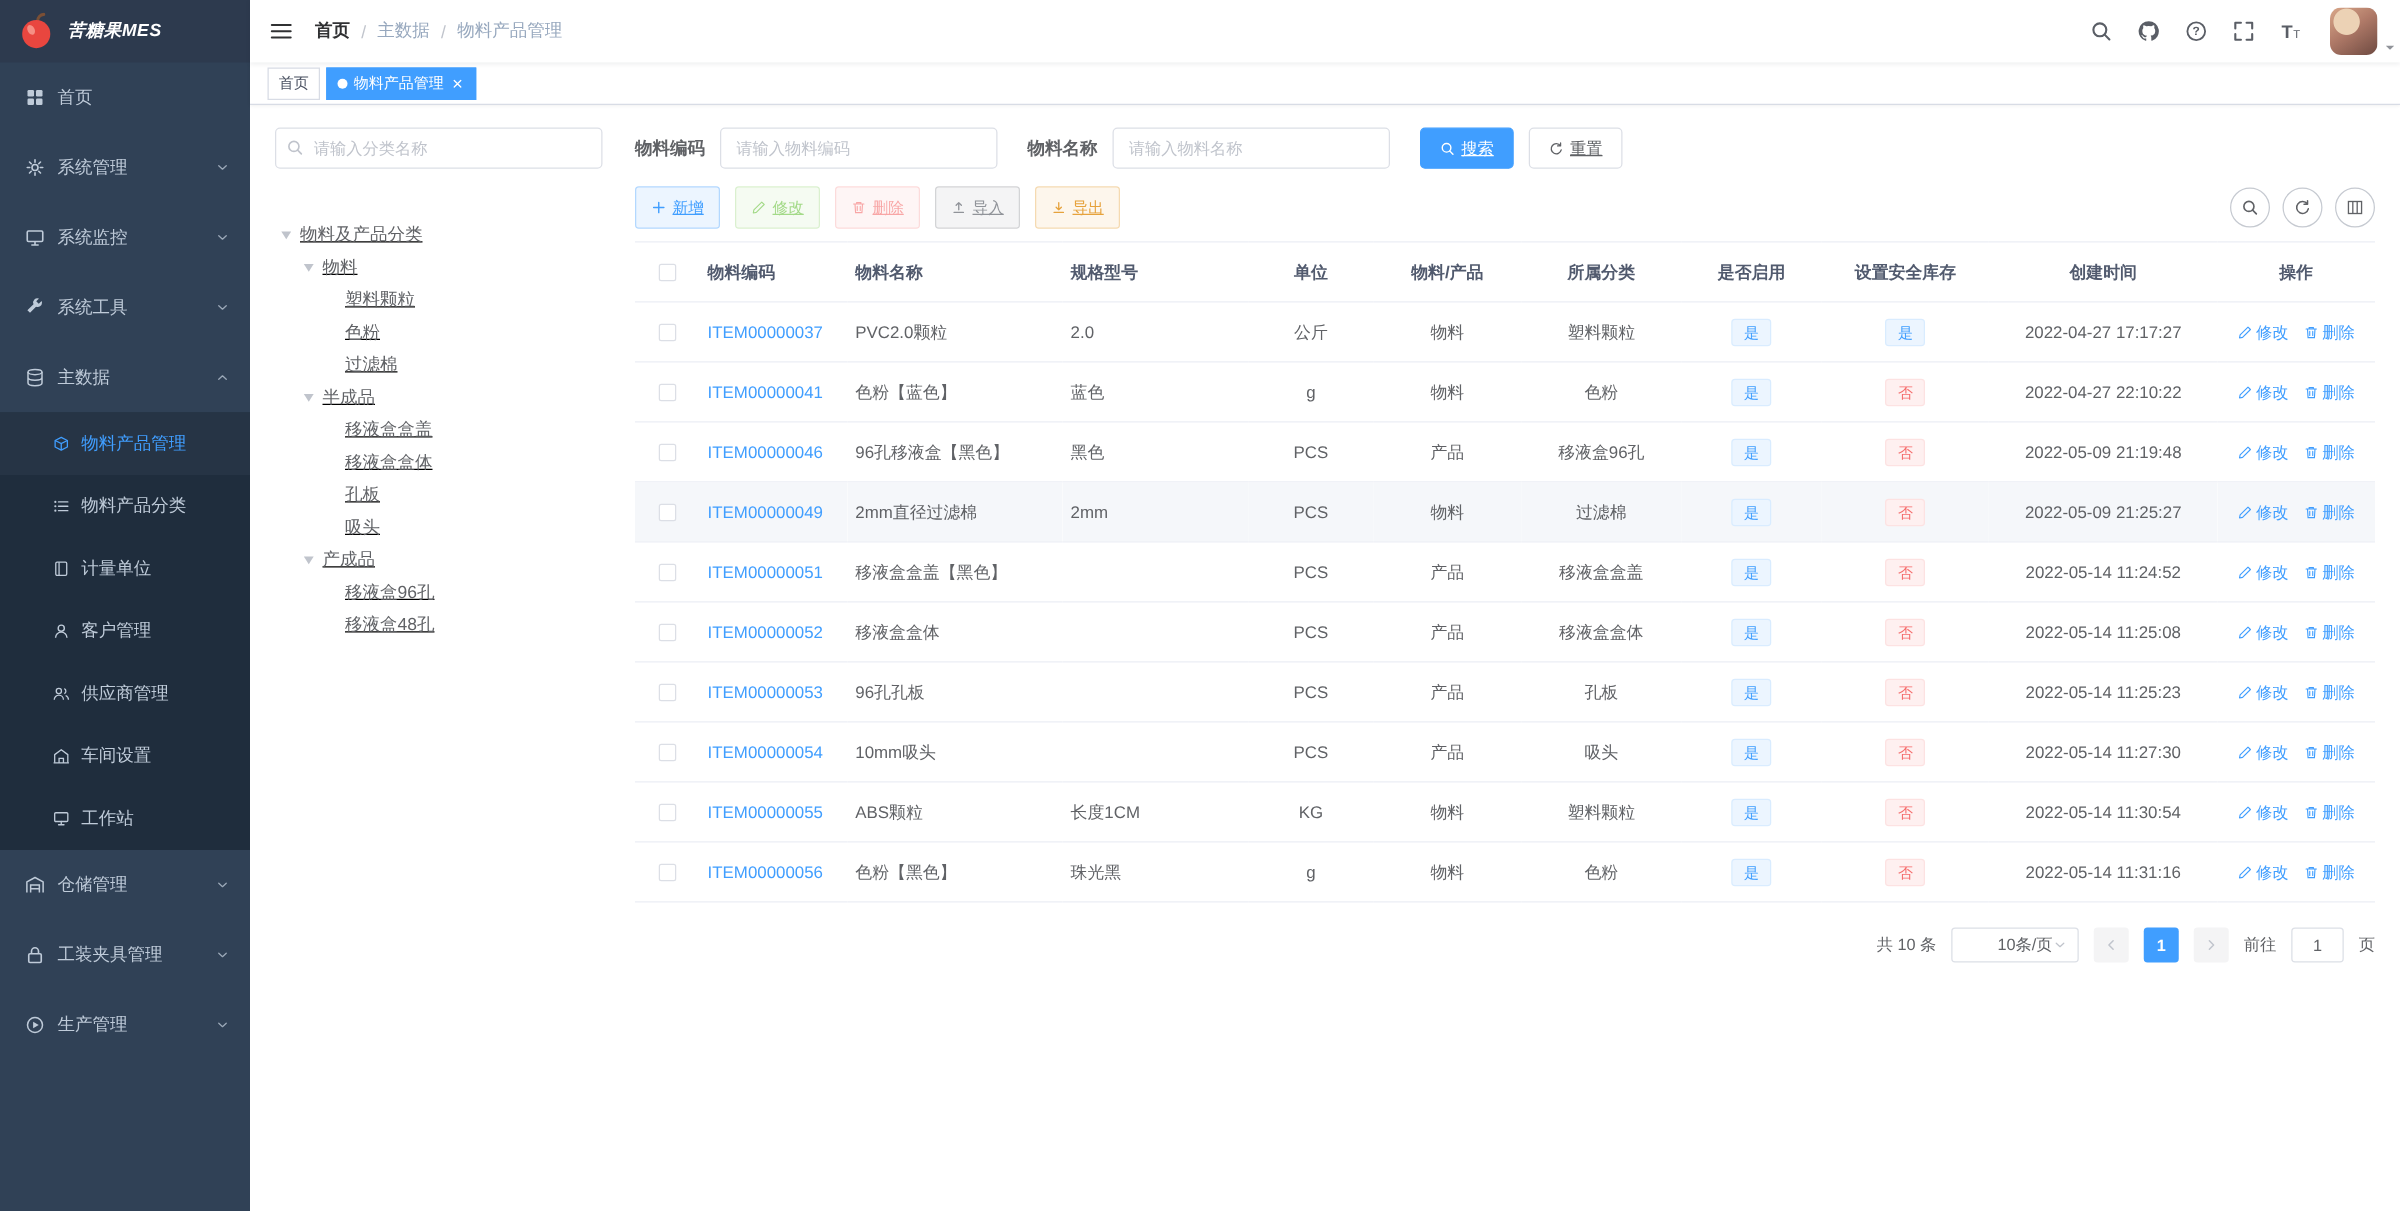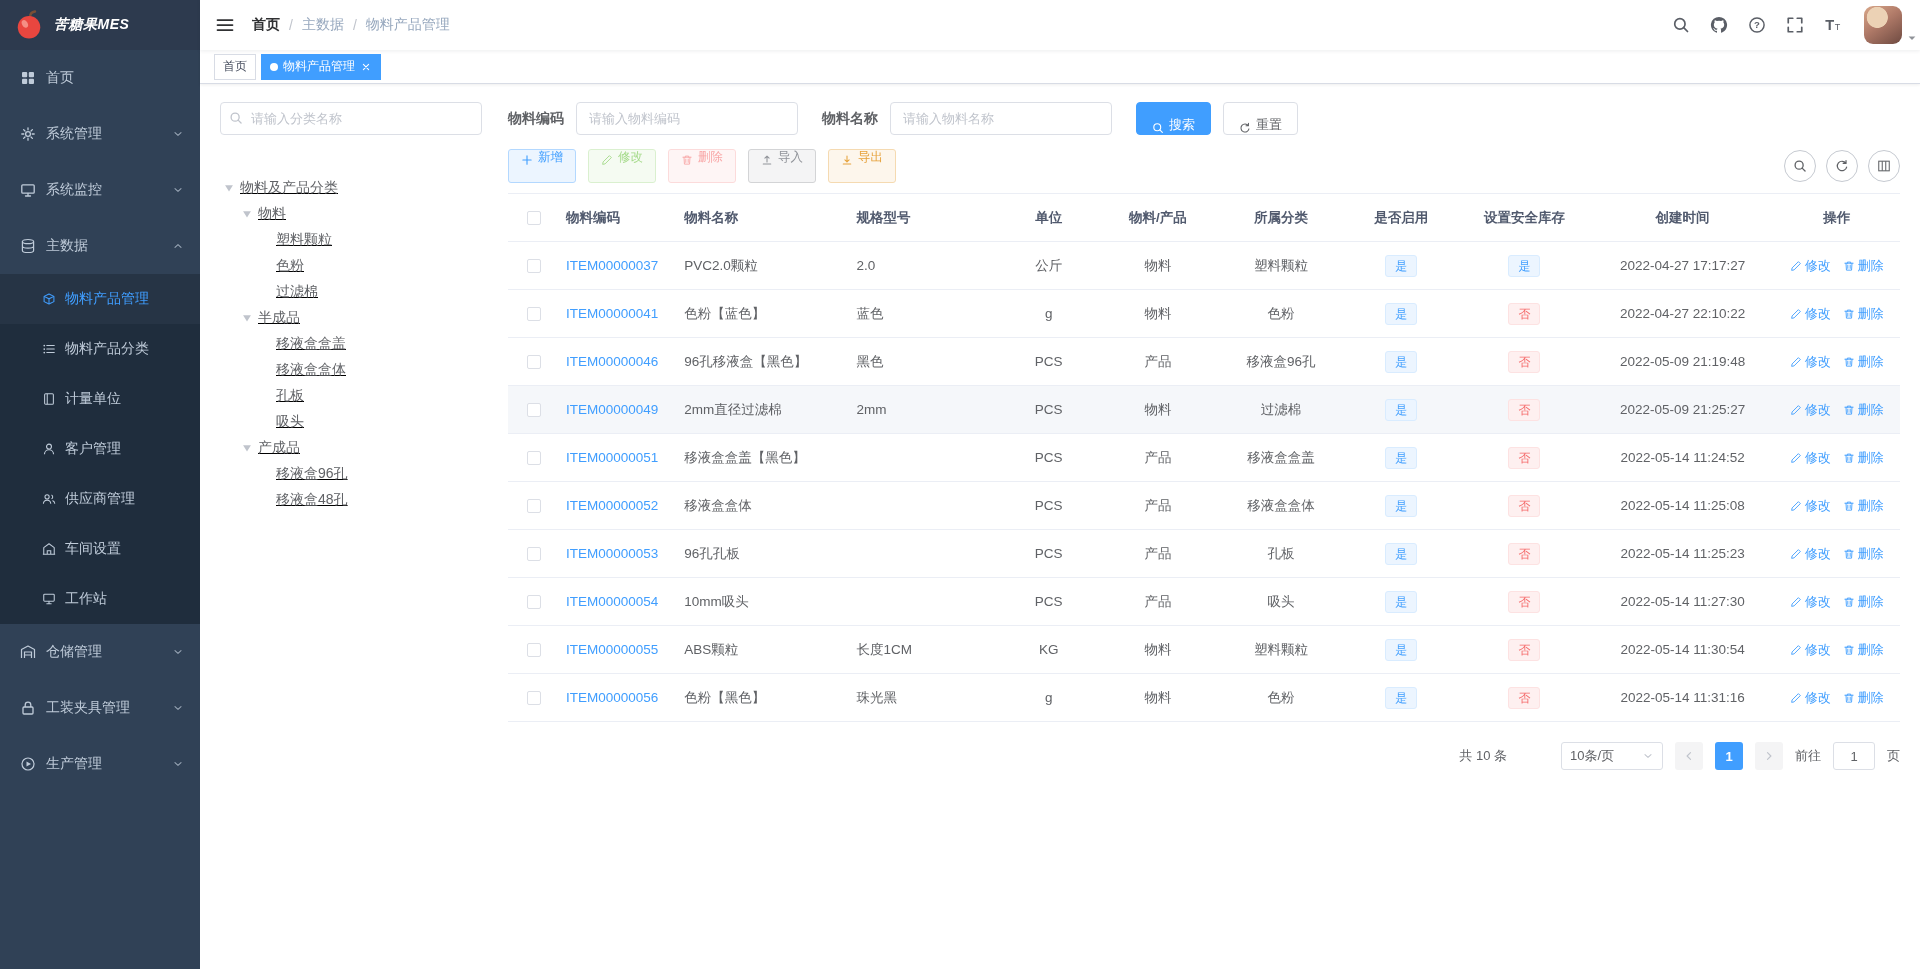--- a/index.html
+++ b/index.html
@@ -71,21 +71,21 @@
   .tree-label { padding-left:2px; }
 
   
   .table-panel { flex:1; min-width:0; display:flex; flex-direction:column; }
 
   .filter-row { display:flex; align-items:center; margin-bottom:14px; }
   .filter-label { font-size:14px; font-weight:700; color:#606266; margin-right:12px; white-space:nowrap; }
   .text-input { height:33px; border:1px solid #dcdfe6; border-radius:4px; padding:0 12px; font-size:13px; color:#606266; outline:none; background:#fff; font-family:inherit; }
   .filter-input { width:222px; margin-right:24px; }
 
-  .btn { display:inline-flex; align-items:flex-end; justify-content:center; gap:5px; height:33px; padding:0 15px; border:1px solid #dcdfe6; border-radius:4px; background:#fff; color:#606266; font-size:13px; cursor:pointer; font-family:inherit; white-space:nowrap; }
+  .btn { display:inline-flex; align-items:center; justify-content:center; gap:5px; height:33px; padding:0 15px; border:1px solid #dcdfe6; border-radius:4px; background:#fff; color:#606266; font-size:13px; cursor:pointer; font-family:inherit; white-space:nowrap;text-decoration:underline; }
   .btn-primary { background:#409eff; border-color:#409eff; color:#fff; }
   .btn + .btn { margin-left:12px; }
   .btn-mini { height:30px; padding:16px 12px; font-size:12.5px; border-radius:3px; }
   .btn-plain-primary { background:#ecf5ff; border-color:#b3d8ff; color:#409eff; }
   .btn-plain-success { background:#f0f9eb; border-color:#c2e7b0; color:#67c23a; }
   .btn-plain-danger  { background:#fef0f0; border-color:#fbc4c4; color:#f56c6c; }
   .btn-plain-info    { background:#f4f4f5; border-color:#d3d4d6; color:#909399; }
   .btn-plain-warning { background:#fdf6ec; border-color:#f5dab1; color:#e6a23c; }
   .is-disabled { opacity:.6; cursor:not-allowed; }
 
@@ -103,21 +103,21 @@
   .checkbox { display:inline-block; width:14px; height:14px; border:1px solid #dcdfe6; border-radius:2px; background:#fff; vertical-align:middle; cursor:pointer; }
   .code-link { color:#409eff; cursor:pointer; }
   .tag-badge { display:inline-block; padding:4px 9px; border-radius:3px; font-size:12px; line-height:1; }
   .badge-blue { background:#ecf5ff; border:1px solid #d9ecff; color:#409eff; }
   .badge-red  { background:#fef0f0; border:1px solid #fde2e2; color:#f56c6c; }
   .action-link { display:inline-flex; align-items:center; gap:3px; color:#409eff; font-size:13px; cursor:pointer; text-decoration:none; }
   .action-link + .action-link { margin-left:12px; }
 
   
   .pagination { display:flex; align-items:center; justify-content:flex-end; gap:12px; margin-top:20px; font-size:13px; color:#606266; }
-  .pg-size { width:102px; height:28px; border:1px solid #dcdfe6; border-radius:3px; display:flex; align-items:center; justify-content:space-between; padding:0 8px; color:#606266; cursor:pointer; background:#fff;margin-left:42px; }
+  .pg-size { width:102px; height:28px; border:1px solid #dcdfe6; border-radius:3px; display:flex; align-items:center; justify-content:flex-end; padding:0 8px; color:#606266; cursor:pointer; background:#fff; }
   .pg-size .svg-icon { color:#c0c4cc; }
   .pg-btn { min-width:28px; height:28px; border:none; border-radius:3px; background:#f4f4f5; color:#c0c4cc; display:inline-flex; align-items:center; justify-content:center; cursor:pointer; font-size:13px; font-family:inherit; }
   .pg-btn.active { background:#409eff; color:#fff; font-weight:600; }
   .pg-goto-input { width:42px; height:28px; border:1px solid #dcdfe6; border-radius:3px; text-align:center; font-size:13px; color:#606266; outline:none; font-family:inherit; }
 </style>
 </head>
 <body>
 
 <div class="app">
 
@@ -159,20 +159,33 @@
           </span>
         </div>
         <div class="menu-item">
           <span class="svg-icon">
             <svg viewBox="0 0 16 16" aria-hidden="true">
               <rect x="1.8" y="2.8" width="12.4" height="8.4" rx="1" fill="none" stroke="currentColor" stroke-width="1.3"></rect>
               <path d="M5.5 14h5M8 11.5V14" stroke="currentColor" stroke-width="1.3" stroke-linecap="round"></path>
             </svg>
           </span>
           <span class="mi-label">系统监控</span>
+          <span class="svg-icon i12 mi-chevron">
+            <svg viewBox="0 0 16 16" aria-hidden="true">
+              <path d="M4 6.2l4 3.6 4-3.6" fill="none" stroke="currentColor" stroke-width="1.4" stroke-linecap="round" stroke-linejoin="round"></path>
+            </svg>
+          </span>
+        </div>
+        <div class="menu-item">
+          <span class="svg-icon">
+            <svg viewBox="0 0 16 16" aria-hidden="true">
+              <path d="M13.6 4.2a3.4 3.4 0 0 1-4.8 3.1L4 12.2l-2.1-2.1 4.9-4.8A3.4 3.4 0 0 1 11.2.8L9 3l2 2 2.3-2.3c.2.46.3.96.3 1.5z" fill="currentColor"></path>
+            </svg>
+          </span>
+          <span class="mi-label">系统工具</span>
           <span class="svg-icon i12 mi-chevron">
             <svg viewBox="0 0 16 16" aria-hidden="true">
               <path d="M4 6.2l4 3.6 4-3.6" fill="none" stroke="currentColor" stroke-width="1.4" stroke-linecap="round" stroke-linejoin="round"></path>
             </svg>
           </span>
         </div>
         <div class="menu-item">
           <span class="svg-icon">
             <svg viewBox="0 0 16 16" aria-hidden="true">
               <ellipse cx="8" cy="3.6" rx="5.6" ry="2.1" fill="none" stroke="currentColor" stroke-width="1.2"></ellipse>

